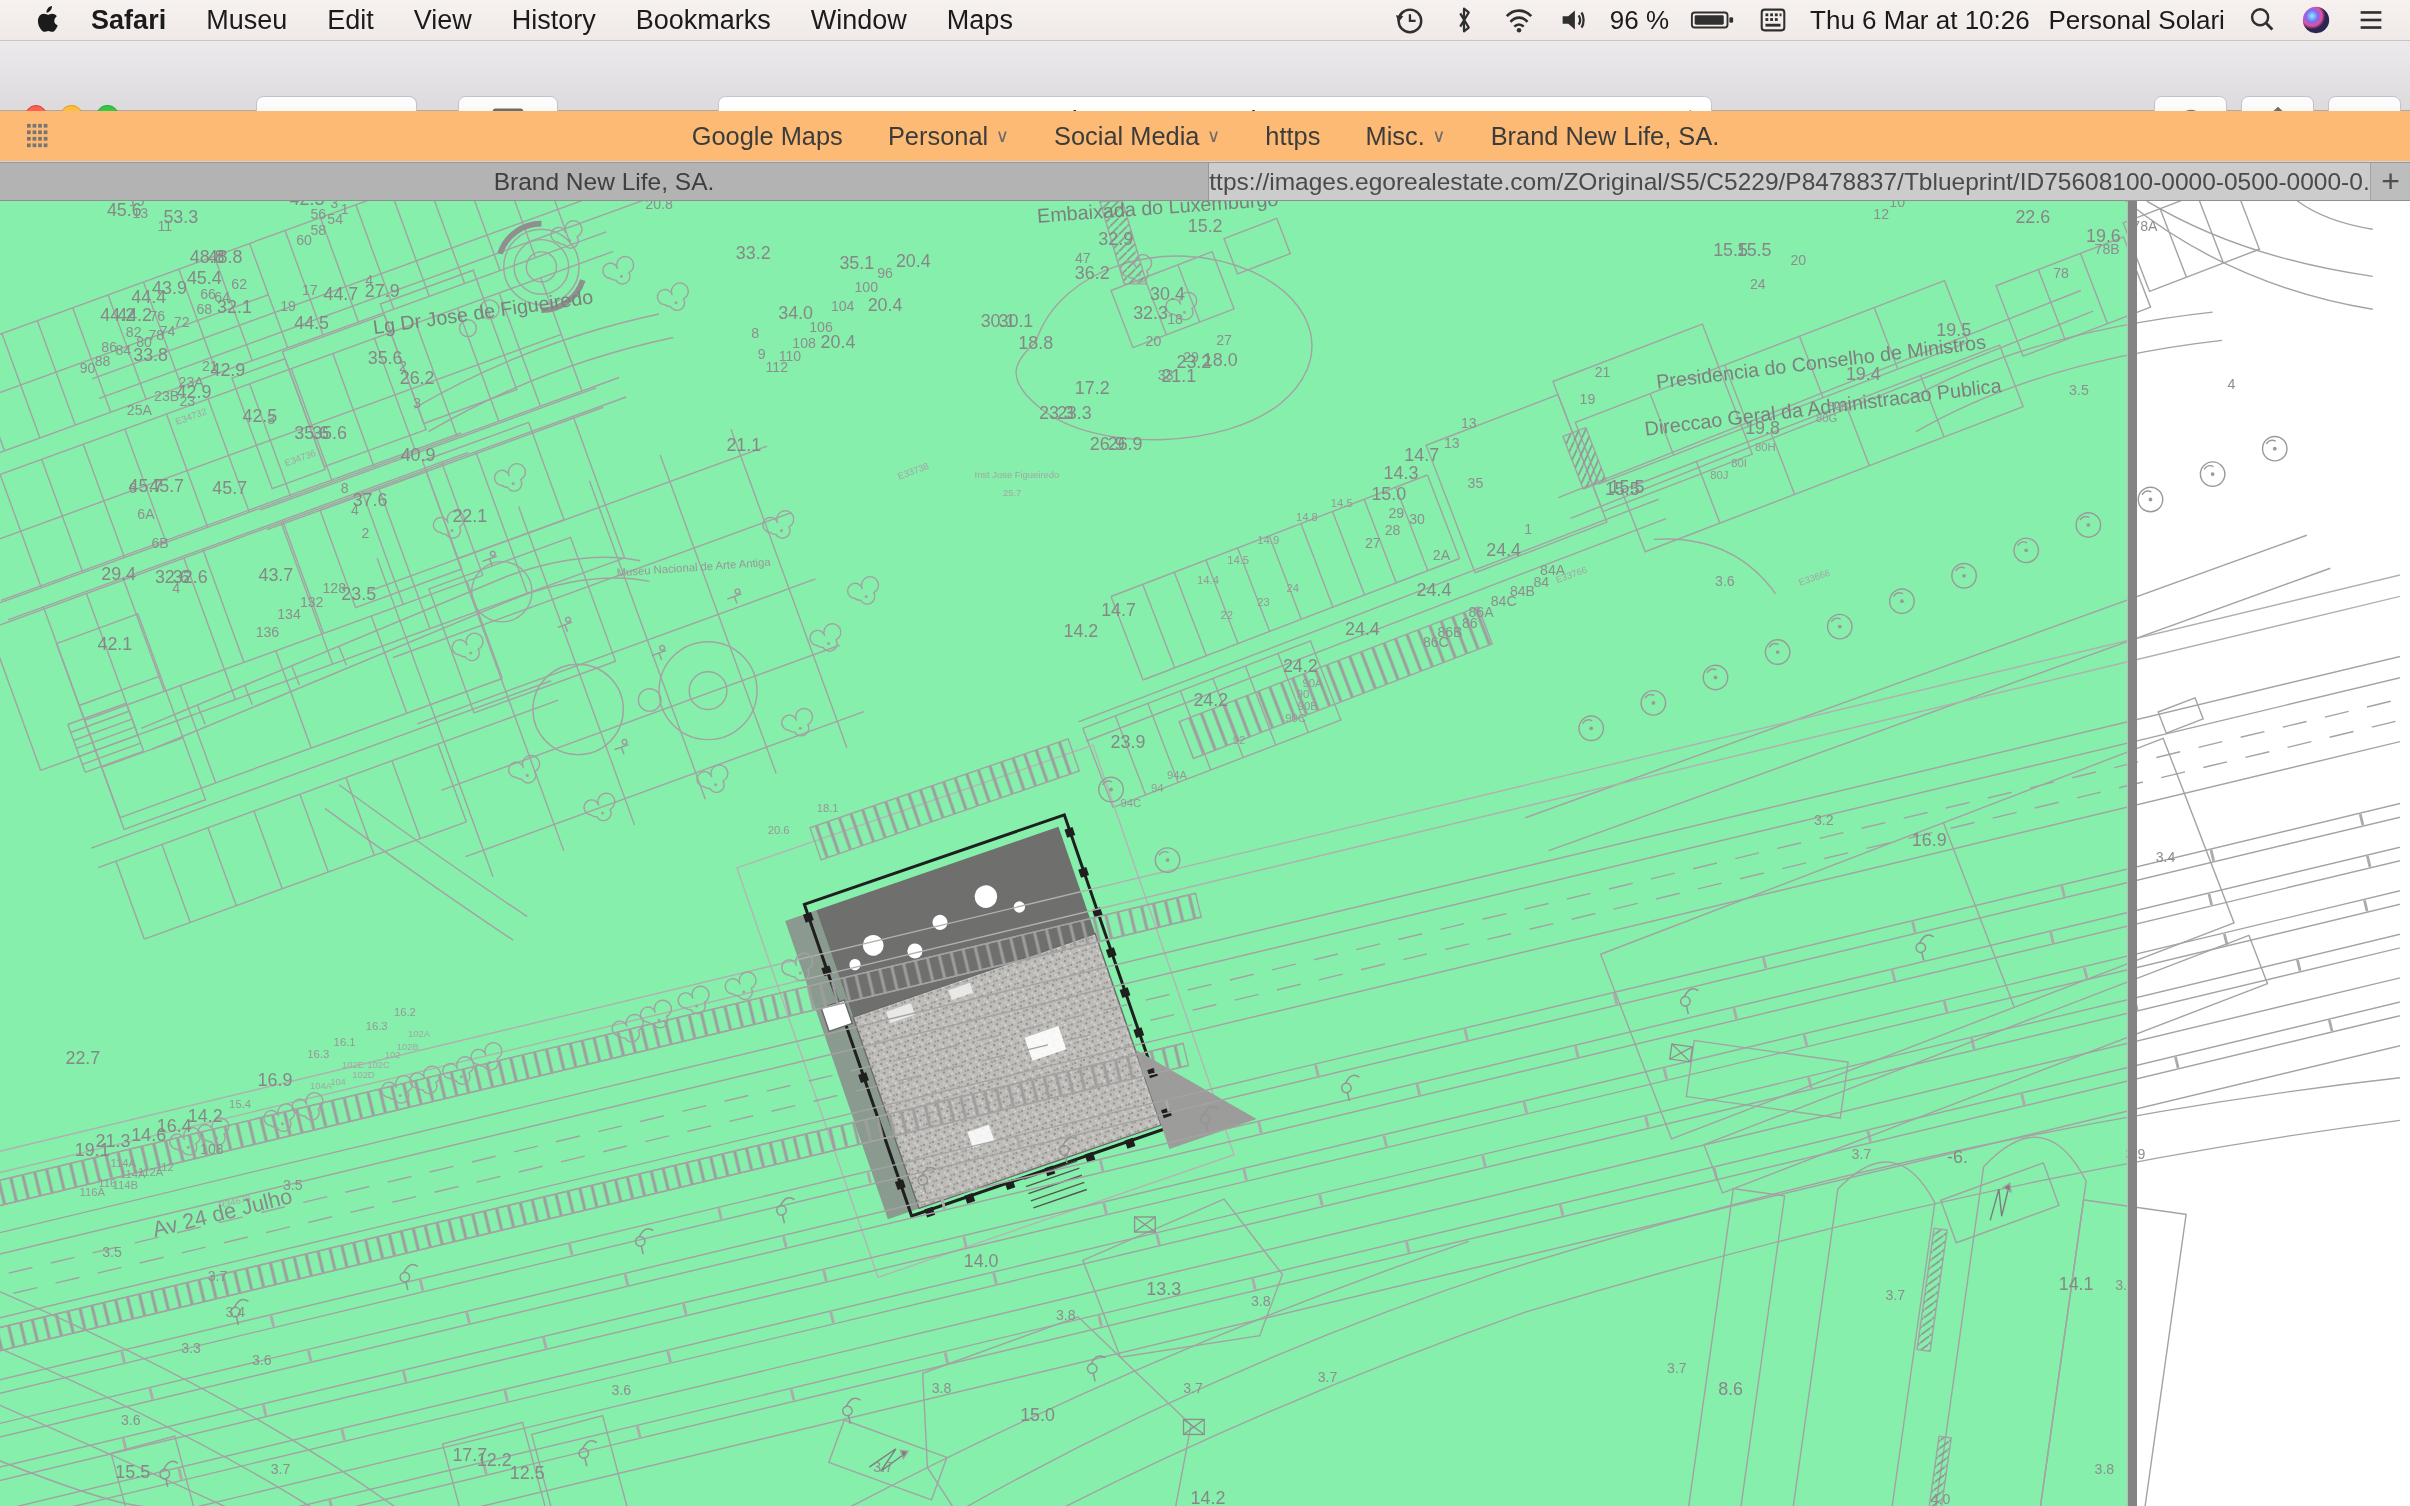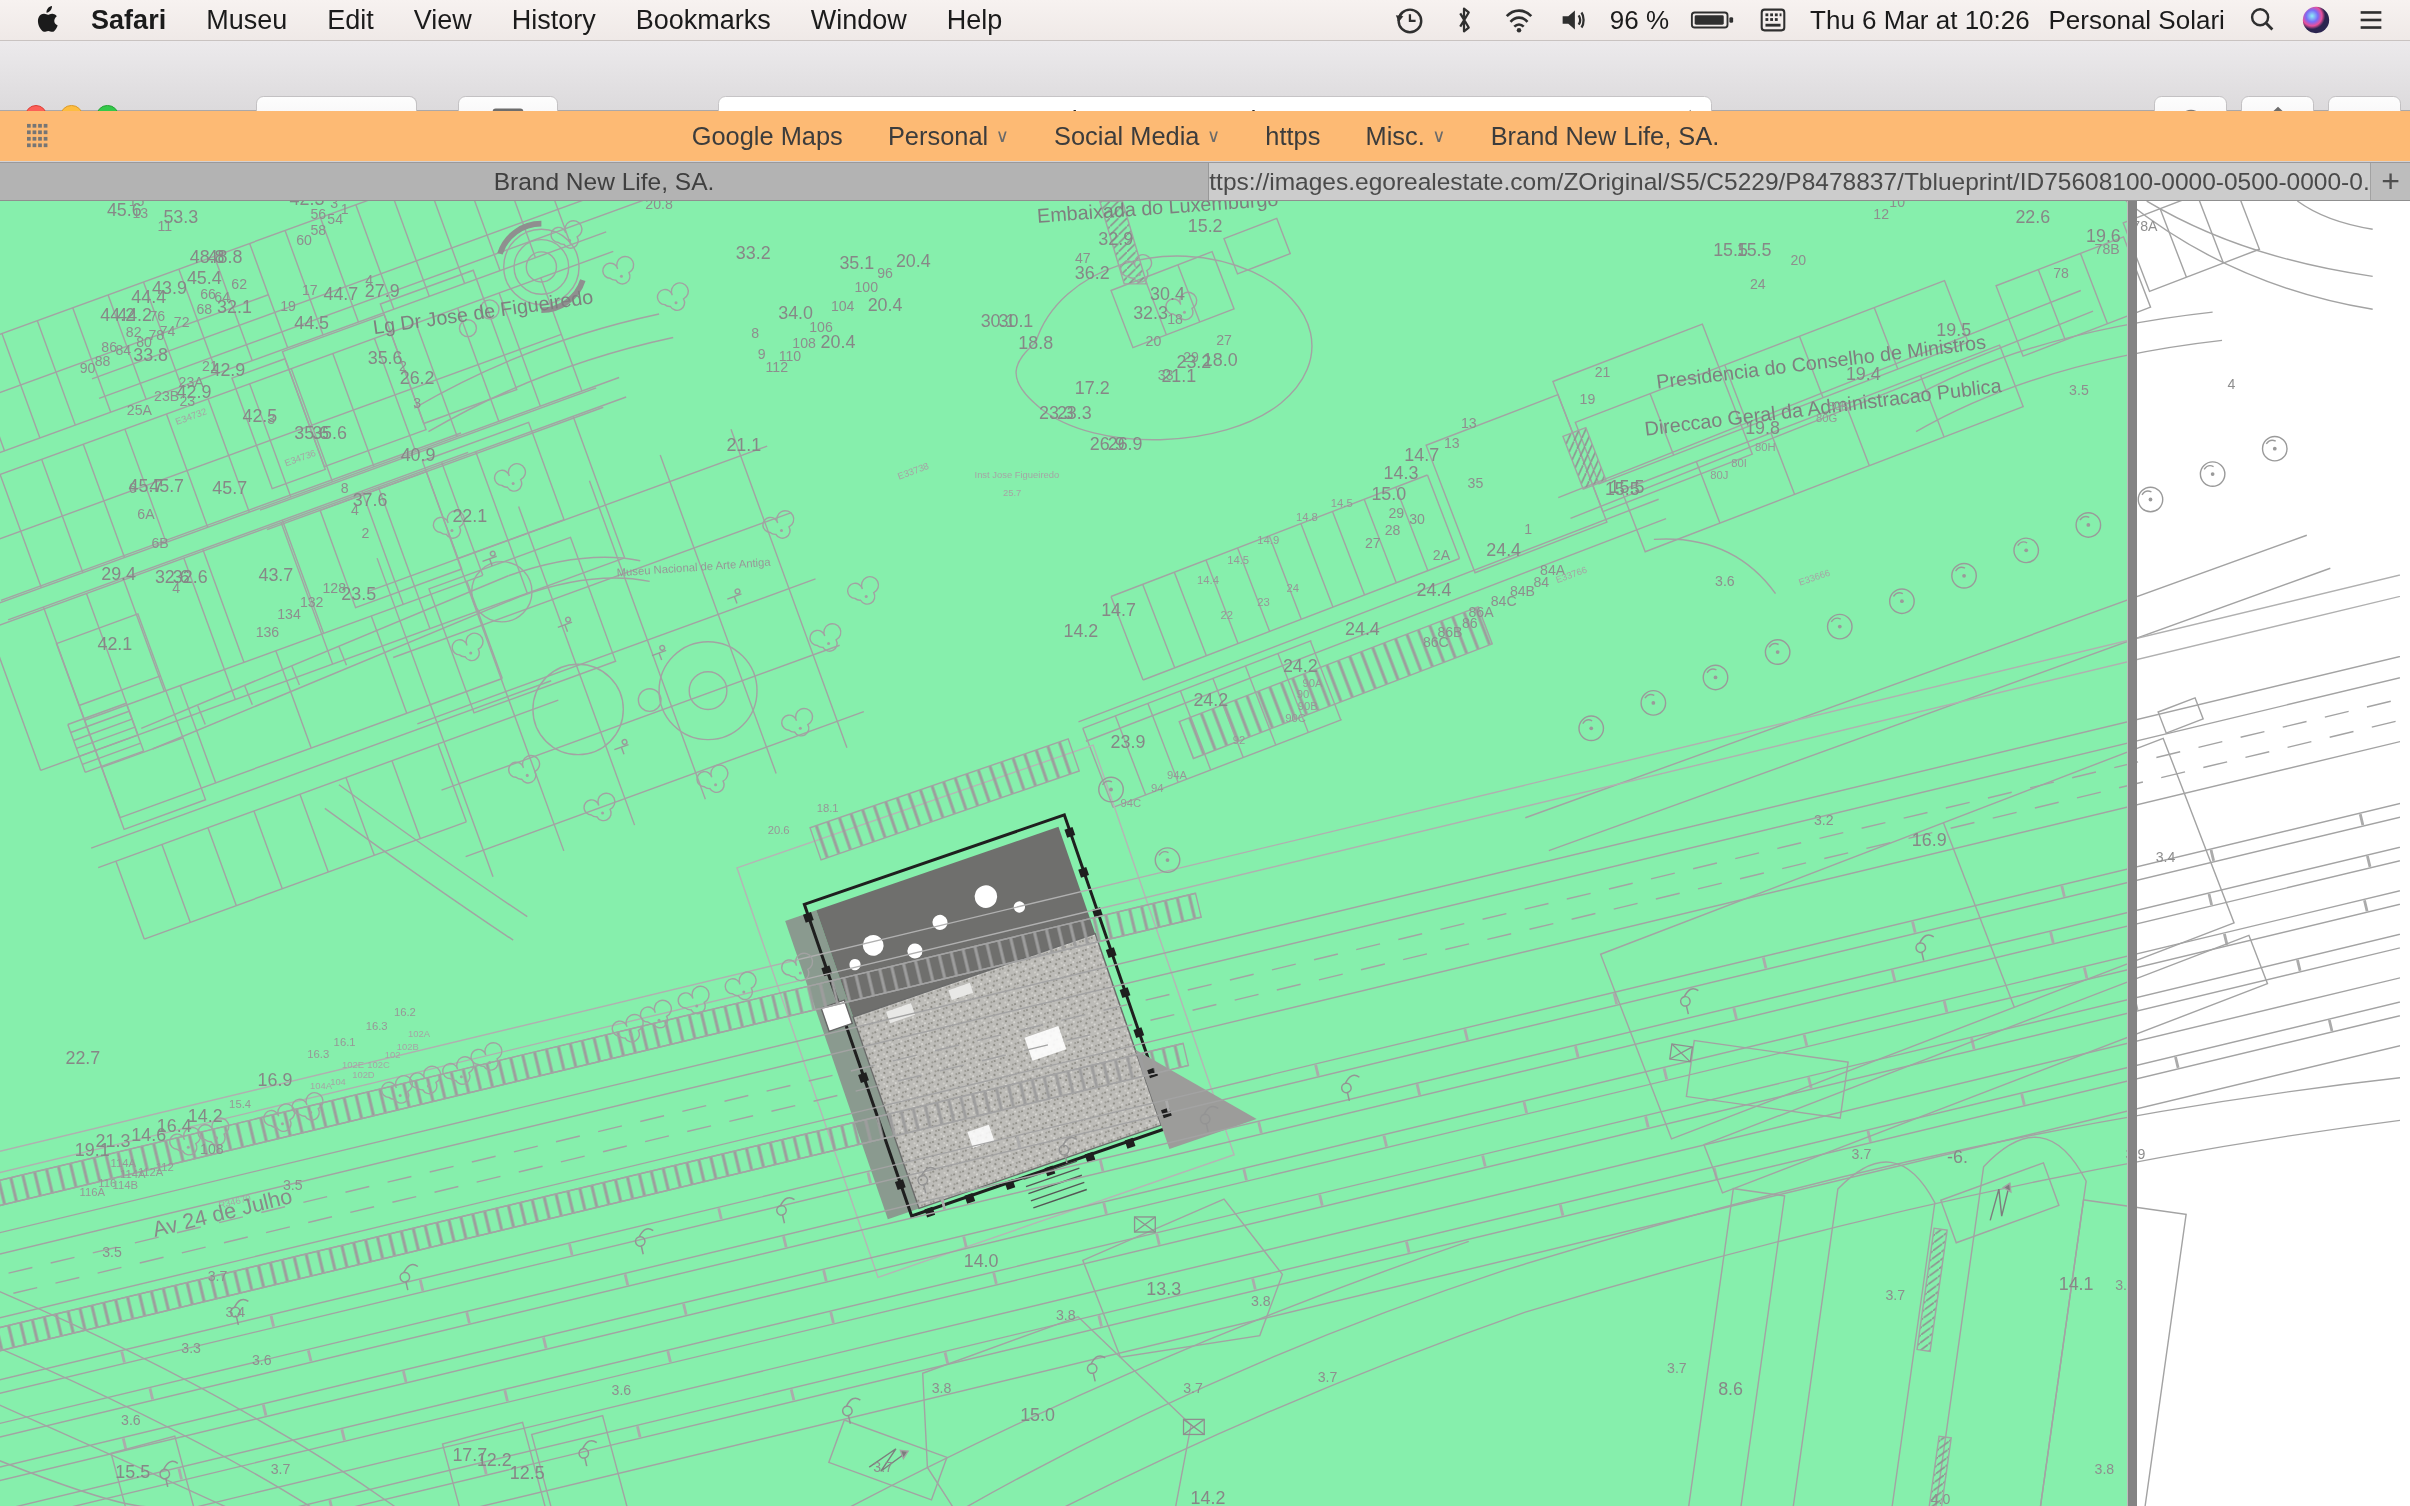--- a/index.html
+++ b/index.html
@@ -79,21 +79,21 @@
       <path fill="#1b1b1b" d="M17.5,4.8c1.1-1.4,1.9-3.3,1.6-4.8c-1.5,0.1-3.2,1-4.3,2.4c-1,1.2-1.8,3.1-1.5,4.7C14.9,7.2,16.4,6.2,17.5,4.8z M21.6,15.9c0-3.3,2.7-4.9,2.8-5c-1.5-2.2-3.9-2.5-4.7-2.6c-2-0.2-3.9,1.2-4.9,1.2c-1,0-2.6-1.2-4.3-1.1c-2.2,0-4.2,1.3-5.3,3.2c-2.3,3.9-0.6,9.7,1.6,12.9c1.1,1.6,2.4,3.3,4.1,3.2c1.6-0.1,2.3-1,4.2-1c2,0,2.5,1,4.3,1c1.8,0,2.9-1.6,4-3.1c1.2-1.8,1.7-3.6,1.8-3.7C25.1,20.8,21.6,19.5,21.6,15.9z"></path>
     </svg>
 
   <span class="menu-item app">Safari</span>
       <span class="menu-item">Museu</span>
       <span class="menu-item">Edit</span>
       <span class="menu-item">View</span>
       <span class="menu-item">History</span>
       <span class="menu-item">Bookmarks</span>
       <span class="menu-item">Window</span>
-      <span class="menu-item">Help</span>
+      <span class="menu-item">Maps</span>
     </div>
   <div id="menu-right">
     <svg class="status-icon" viewBox="0 0 34 34">
       <circle cx="18" cy="18" r="12" fill="none" stroke="#2f2f2f" stroke-width="2.6"></circle>
       <path d="M6,18 A12,12 0 0 1 10,9" fill="none" stroke="#2f2f2f" stroke-width="2.6"></path>
       <path d="M3,12 L6,19 L11,13 Z" fill="#2f2f2f"></path>
       <path d="M18,11 V18 H24" fill="none" stroke="#2f2f2f" stroke-width="2.4"></path>
     </svg>
     <svg class="status-icon" viewBox="0 0 34 34">
       <path d="M13,10 L22,25 L17,29 V5 L22,9 L13,24" fill="none" stroke="#2f2f2f" stroke-width="2.4" stroke-linejoin="round"></path>

